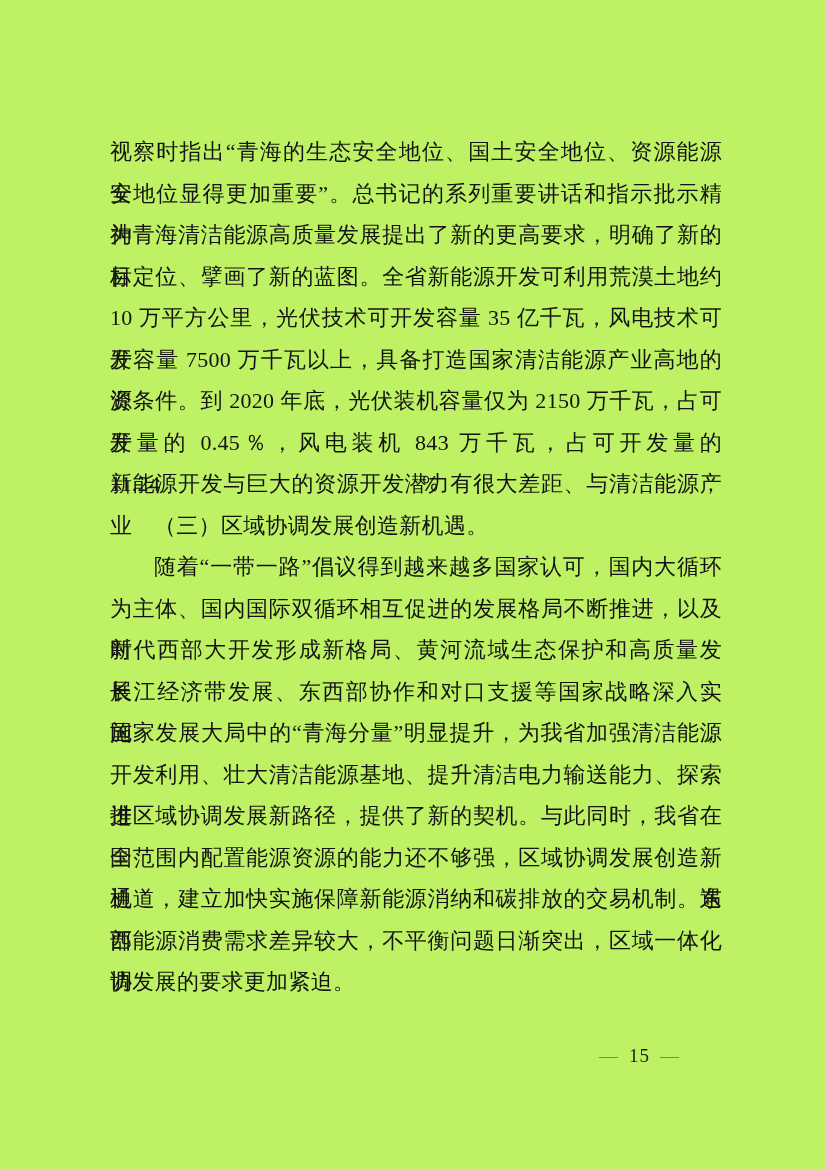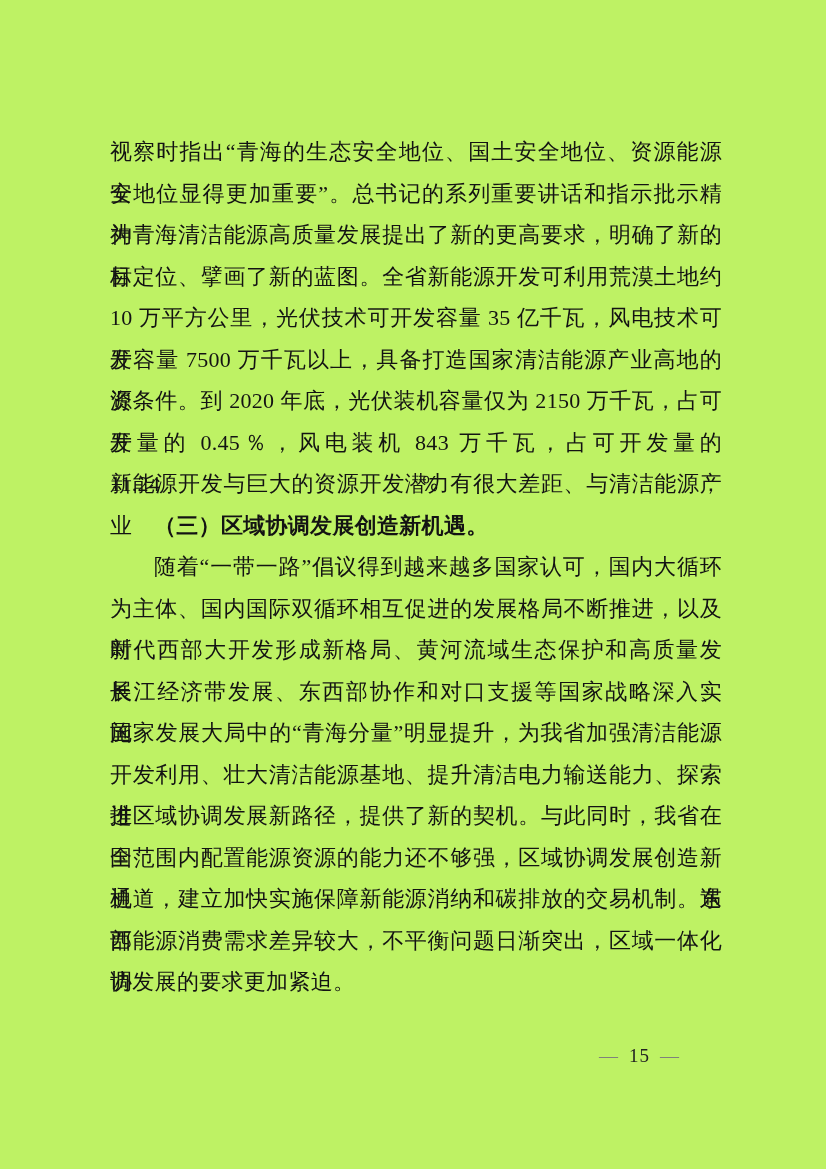--- a/index.html
+++ b/index.html
@@ -31,21 +31,21 @@
     letter-spacing: 0.3px;
     color: #131313;
   }
   .line.last {
     text-align-last: left;
   }
   .line.indent {
     text-indent: 2em;
   }
   .line.heading {
-    font-weight: bold;
+    font-weight: normal;
     text-align: right;
     text-align-last: left;
     text-indent: 2em;
   }
   .footer {
     position: absolute;
     top: 1044px;
     right: 136px;
     font-size: 19px;
     line-height: 24px;

